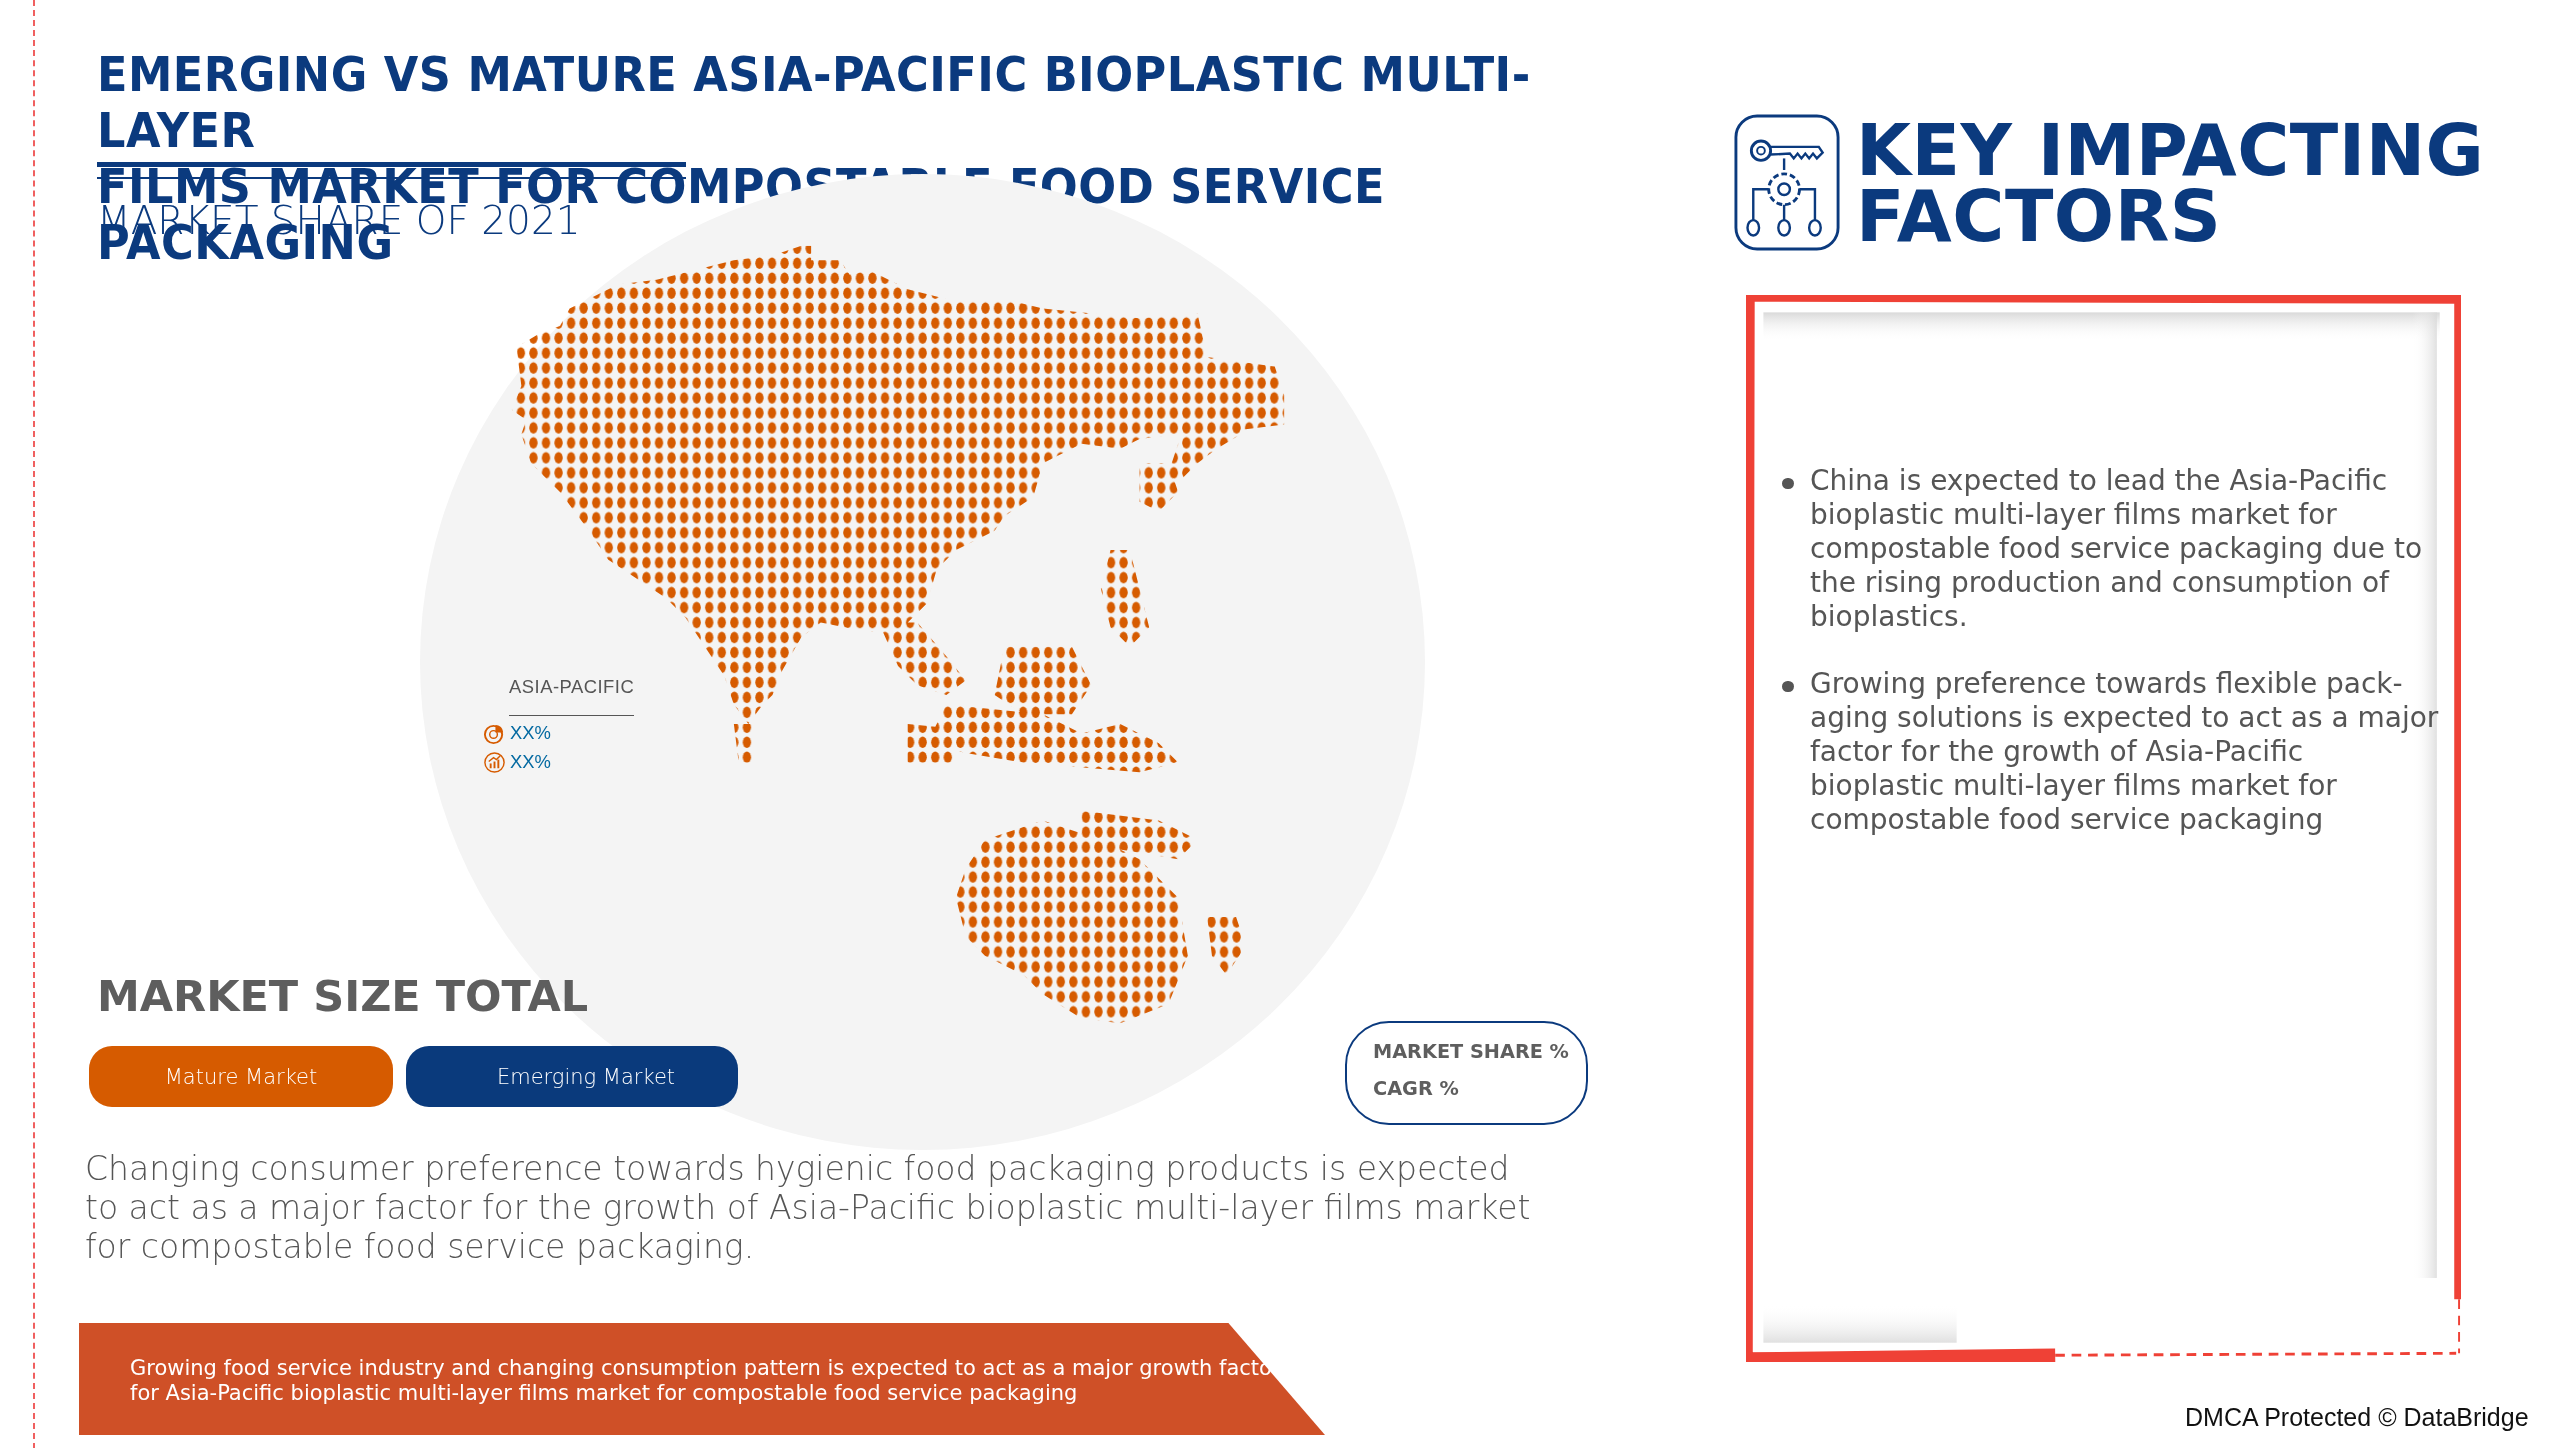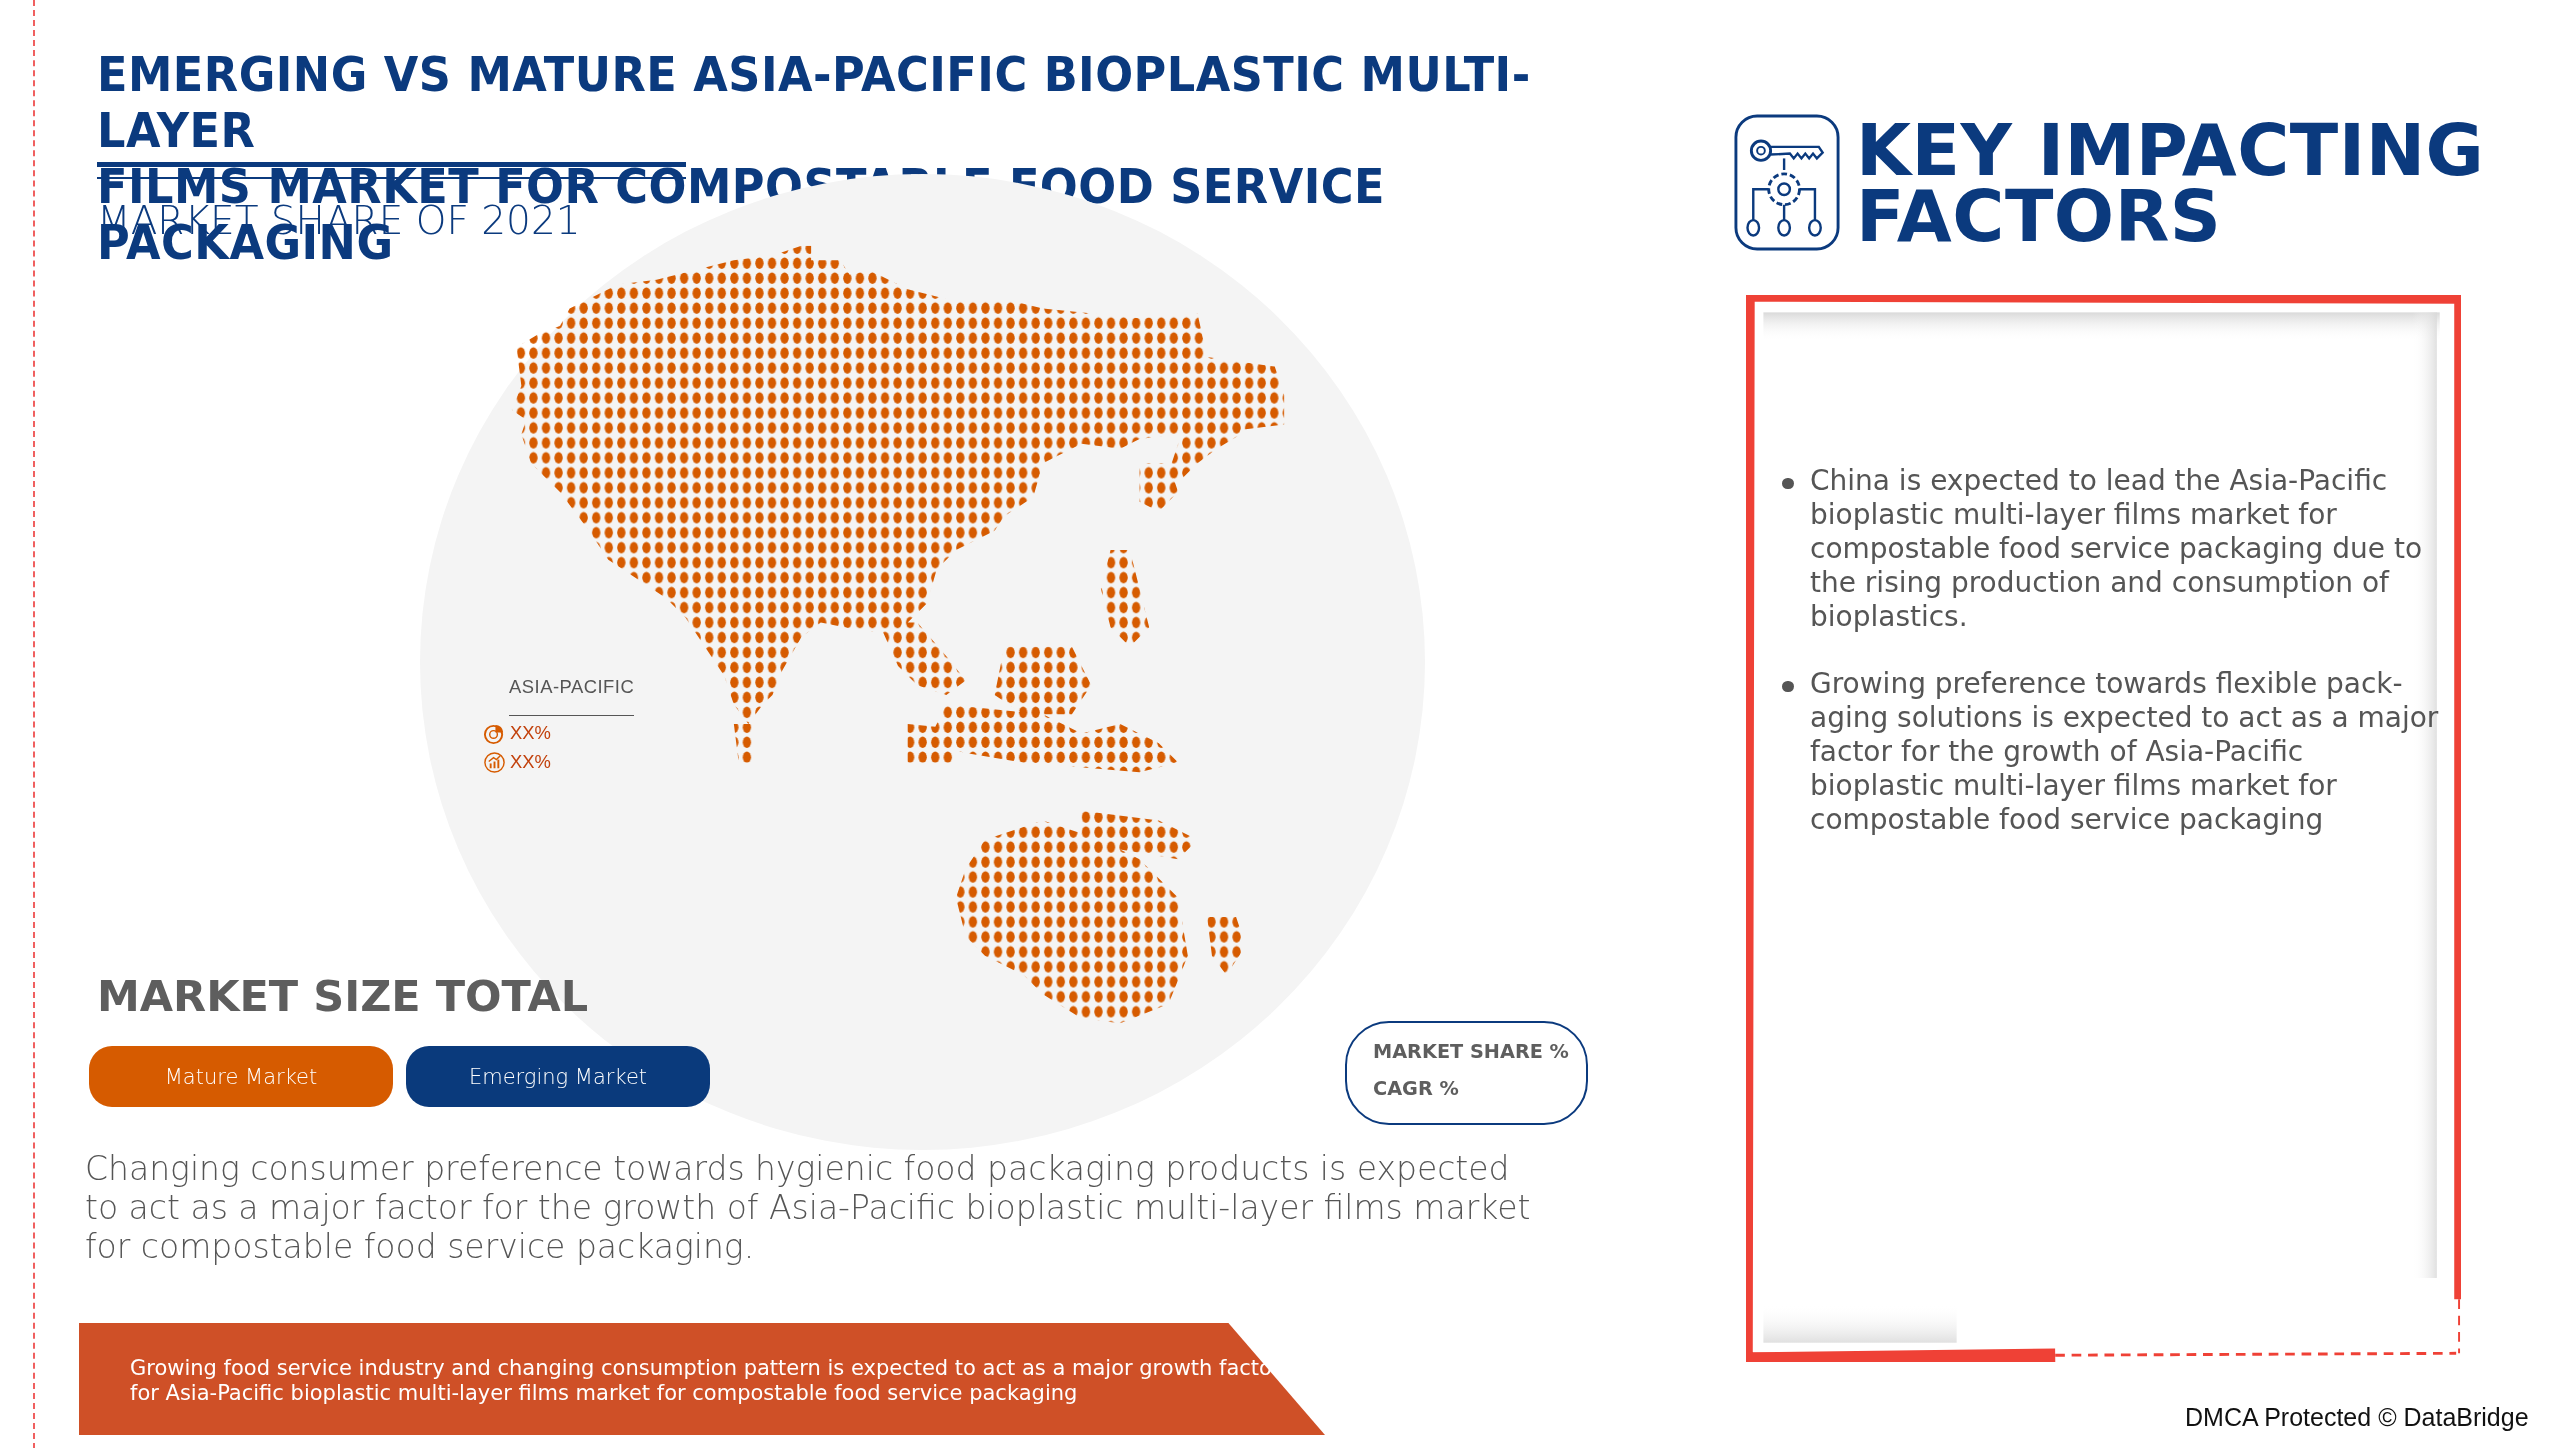--- a/index.html
+++ b/index.html
@@ -7,26 +7,26 @@
   .abs { position:absolute; }
   .dash-left { left:33px; top:0; width:0; height:1449px; border-left:2.9px dashed #f06060; }
   .title { left:97px; top:46px; width:1603px; color:#0b3a7e; font-weight:900; font-size:48px; line-height:56px; letter-spacing:0.5px; font-family:"DejaVu Sans", sans-serif; transform:scaleX(0.93); transform-origin:left top; }
   .rule1 { left:97px; top:162px; width:589px; height:4.8px; background:#0b3a7e; }
   .rule2 { left:97px; top:177px; width:589px; height:1.9px; background:#0b3a7e; }
   .subtitle { left:97px; top:198px; color:#0b3a7e; font-size:39px; font-family:"DejaVu Sans", sans-serif; font-weight:300; }
   .circle { left:420px; top:174px; width:1005px; height:976px; border-radius:50%; background:#f4f4f4; }
   .map { left:502px; top:241px; width:908px; height:792px; }
   .legend { left:483px; top:676px; }
   .legend-title { font-size:18.4px; color:#555; border-bottom:1.9px solid #555; padding-bottom:17px; display:inline-block; margin-left:26px; letter-spacing:0.5px; }
-  .legend-row { display:flex; margin-top:5.8px; font-size:18.4px; color:#c2410c; }
+  .legend-row { display:flex; margin-top:5.8px; font-size:18.4px; color:#0369a1; }
   .legend-row svg { width:23px; height:23px; margin-right:3.9px; }
   .mst { left:97px; top:971px; color:#5e5e5e; font-weight:bold; font-size:43px; font-family:"DejaVu Sans", sans-serif; }
   .btn { top:1046px; width:304px; height:61px; border-radius:23px; color:#fff; font-size:21px; display:flex; align-items:center; justify-content:center; font-family:"DejaVu Sans", sans-serif; font-weight:300; }
   .btn-mature { left:89px; background:#d65b00; }
-  .btn-emerging { left:406px; background:#0a3a7c; }
+  .btn-emerging { left:406px; background:#0a3a7c;padding-left:28px; }
   .pill { left:1345px; top:1021px; width:243px; height:104px; border:2.9px solid #0b3a7e; border-radius:44px; background:#fff; box-sizing:border-box; padding:9.7px 0 0 26px; }
   .pill div { font-weight:bold; font-size:19.3px; color:#5e5e5e; line-height:37px; font-family:"DejaVu Sans", sans-serif; }
   .para { left:85px; top:1149px; width:1449px; color:#555; font-size:33px; line-height:39px; font-family:"DejaVu Sans", sans-serif; font-weight:300; }
   .banner { left:79px; top:1323px; width:1246px; height:112px; }
   .banner-text { left:130px; top:1356px; width:1159px; color:#fff; font-size:21px; line-height:25px; font-family:"DejaVu Sans", sans-serif; }
   .kif-icon { left:1734px; top:114px; width:106px; height:137px; }
   .kif-title { left:1856px; top:118px; color:#0b3a7e; font-weight:900; font-size:71px; line-height:66px; font-family:"DejaVu Sans", sans-serif; letter-spacing:0.5px; }
   .redbox { left:1746px; top:295px; width:715px; height:1067px; }
   .bullets { left:1782px; top:464px; width:657px; }
   .bullet { display:flex; margin-bottom:33px; }

